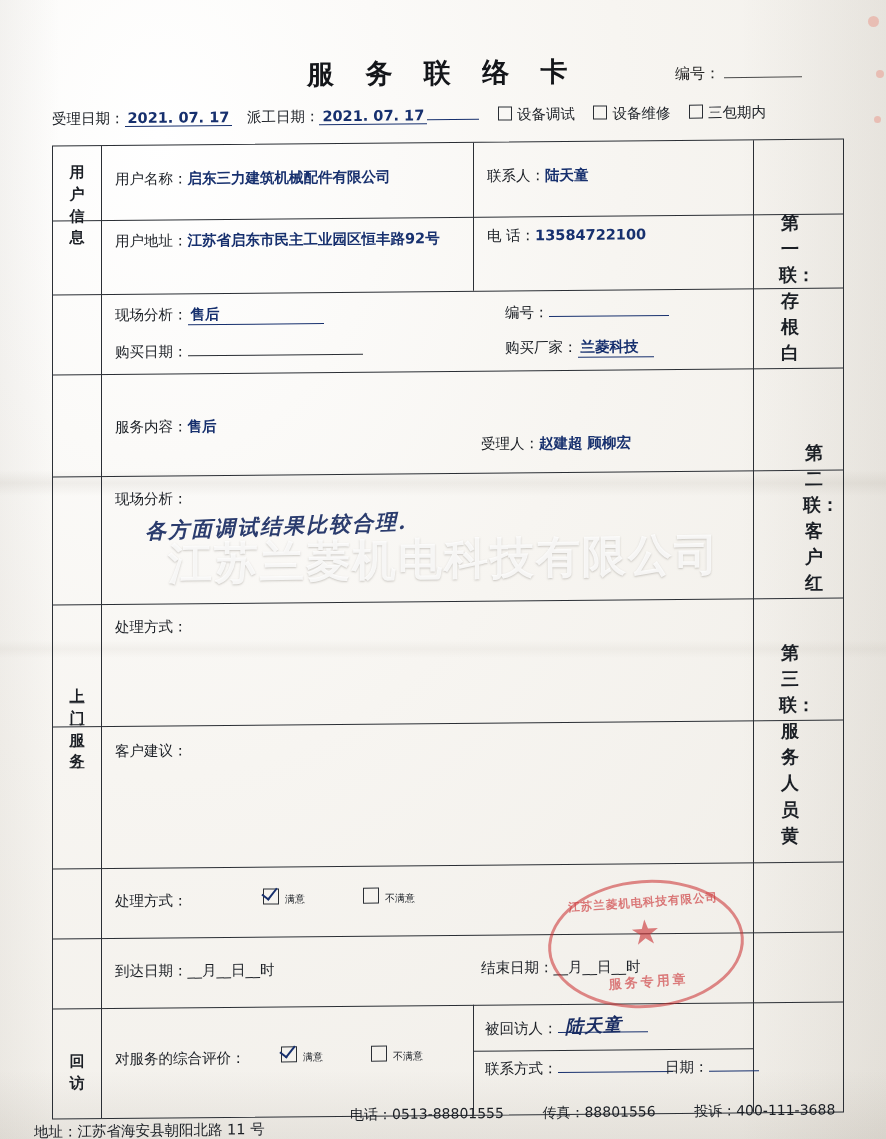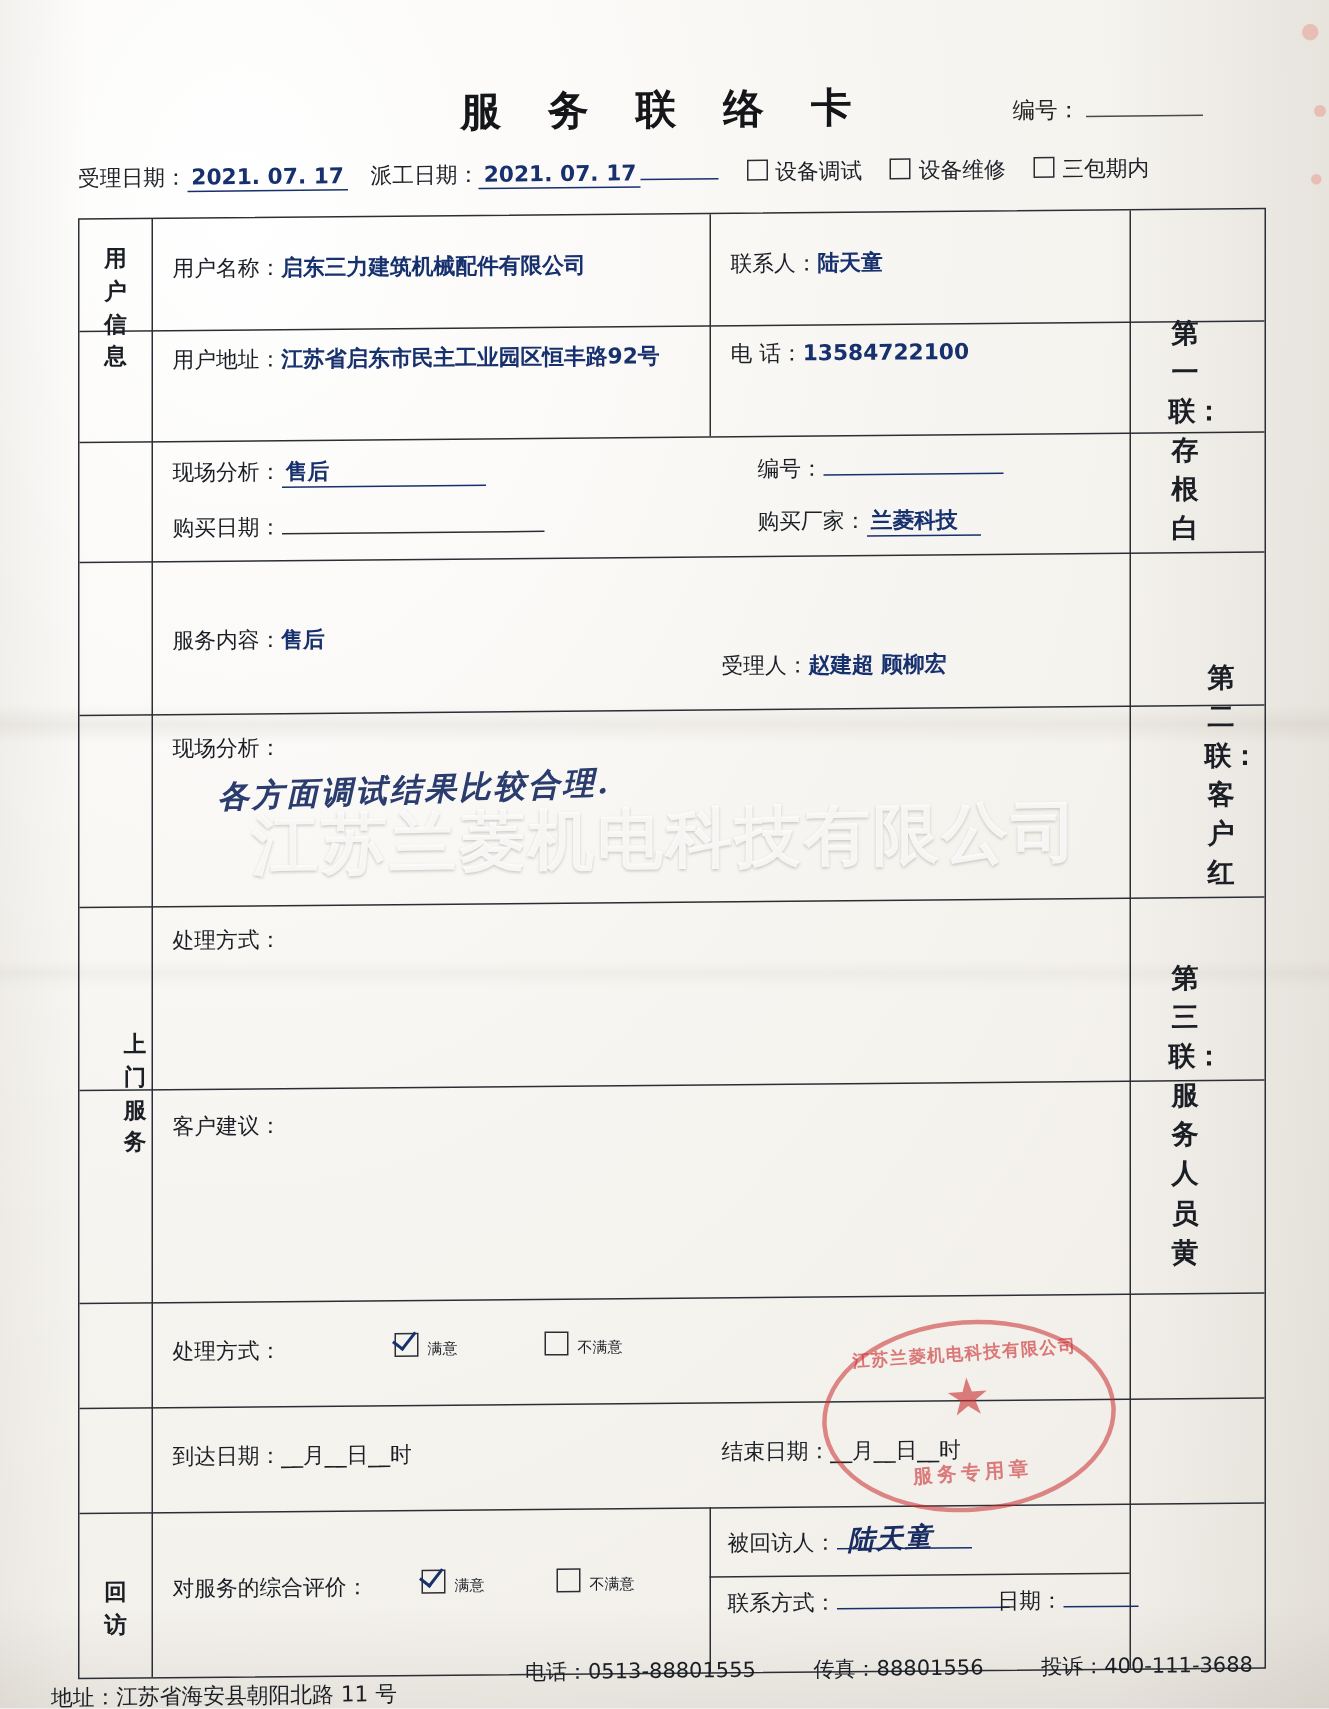--- a/index.html
+++ b/index.html
@@ -412,21 +412,21 @@
     <div class="hline" style="top:580px;"></div>
     <div class="hline" style="top:722px;"></div>
     <div class="hline" style="top:792px;"></div>
     <div class="hline" style="top:862px;"></div>
 
     <div class="vseg" style="left:420px; top:0; height:148px;"></div>
     <div class="vseg" style="left:420px; top:862px; height:110px;"></div>
     <div class="cellseg" style="left:420px; top:908px; width:280px;"></div>
 
     <div class="vtext" style="left:13px; top:16px;">用户信息</div>
-    <div class="vtext" style="left:26px; top:540px;">上门服务</div>
+    <div class="vtext" style="left:13px; top:540px;text-decoration:underline;">上门服务</div>
     <div class="vtext" style="left:13px; top:905px;">回访</div>
 
     <div class="vtext small" style="left:726px; top:70px;">第一联：存根  白</div>
     <div class="vtext small" style="left:750px; top:300px;">第二联：客户  红</div>
     <div class="vtext small" style="left:726px; top:500px;">第三联：服务人员  黄</div>
 
     <div class="fld" style="left:62px; top:24px;">
       <span>用户名称：</span><span class="ink">启东三力建筑机械配件有限公司</span>
     </div>
     <div class="fld" style="left:434px; top:24px;">

